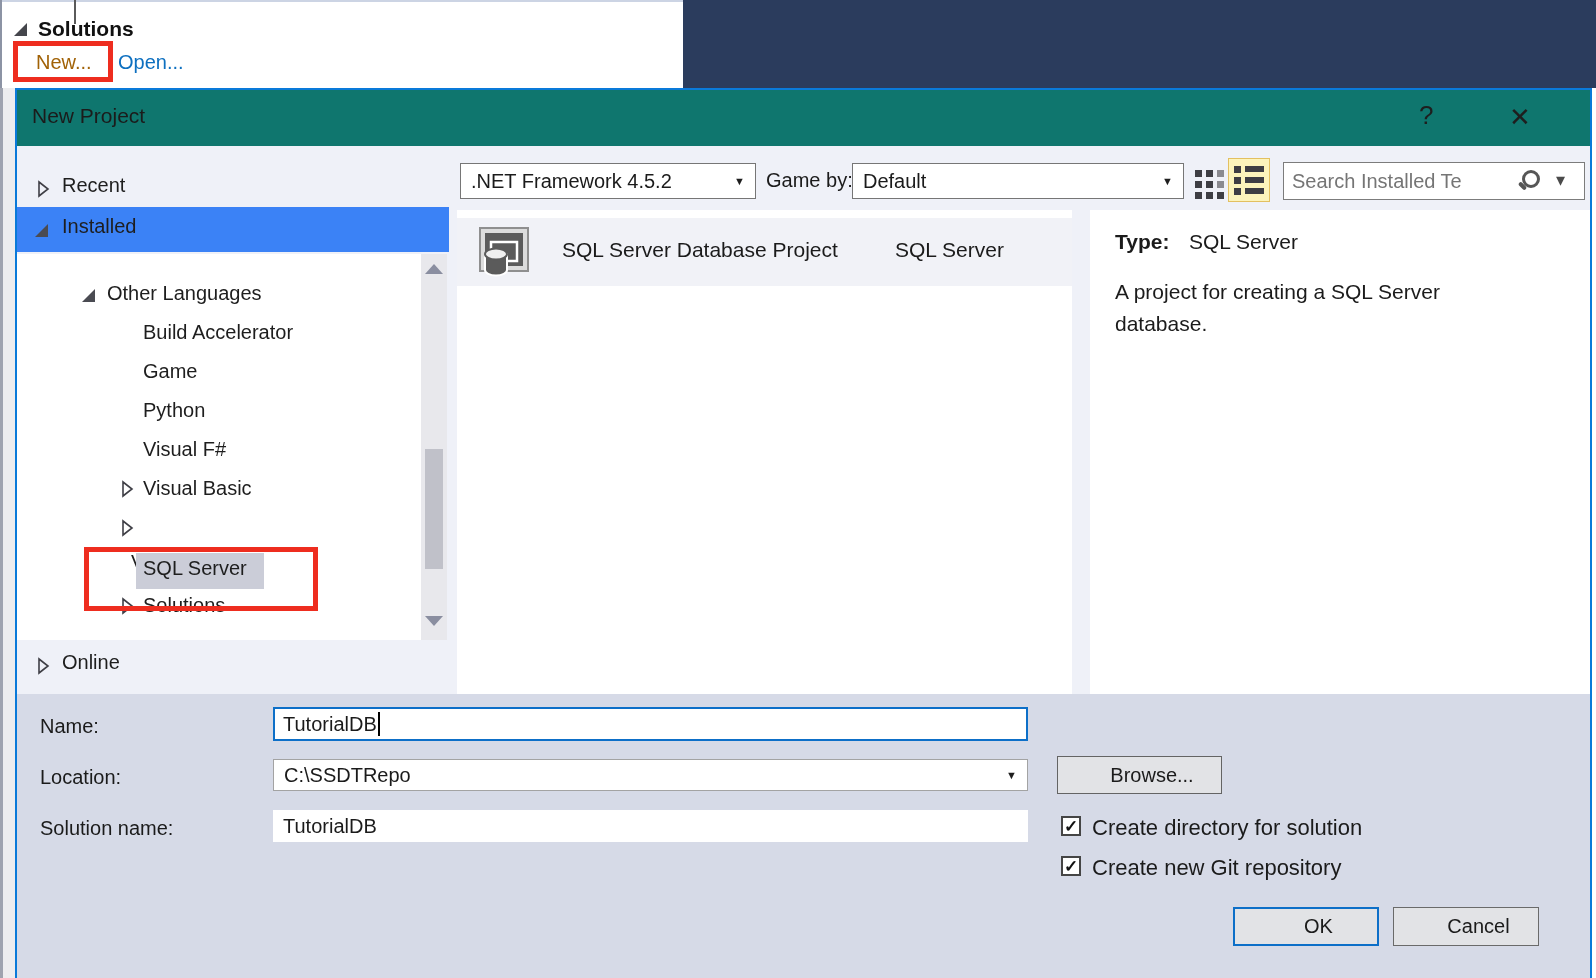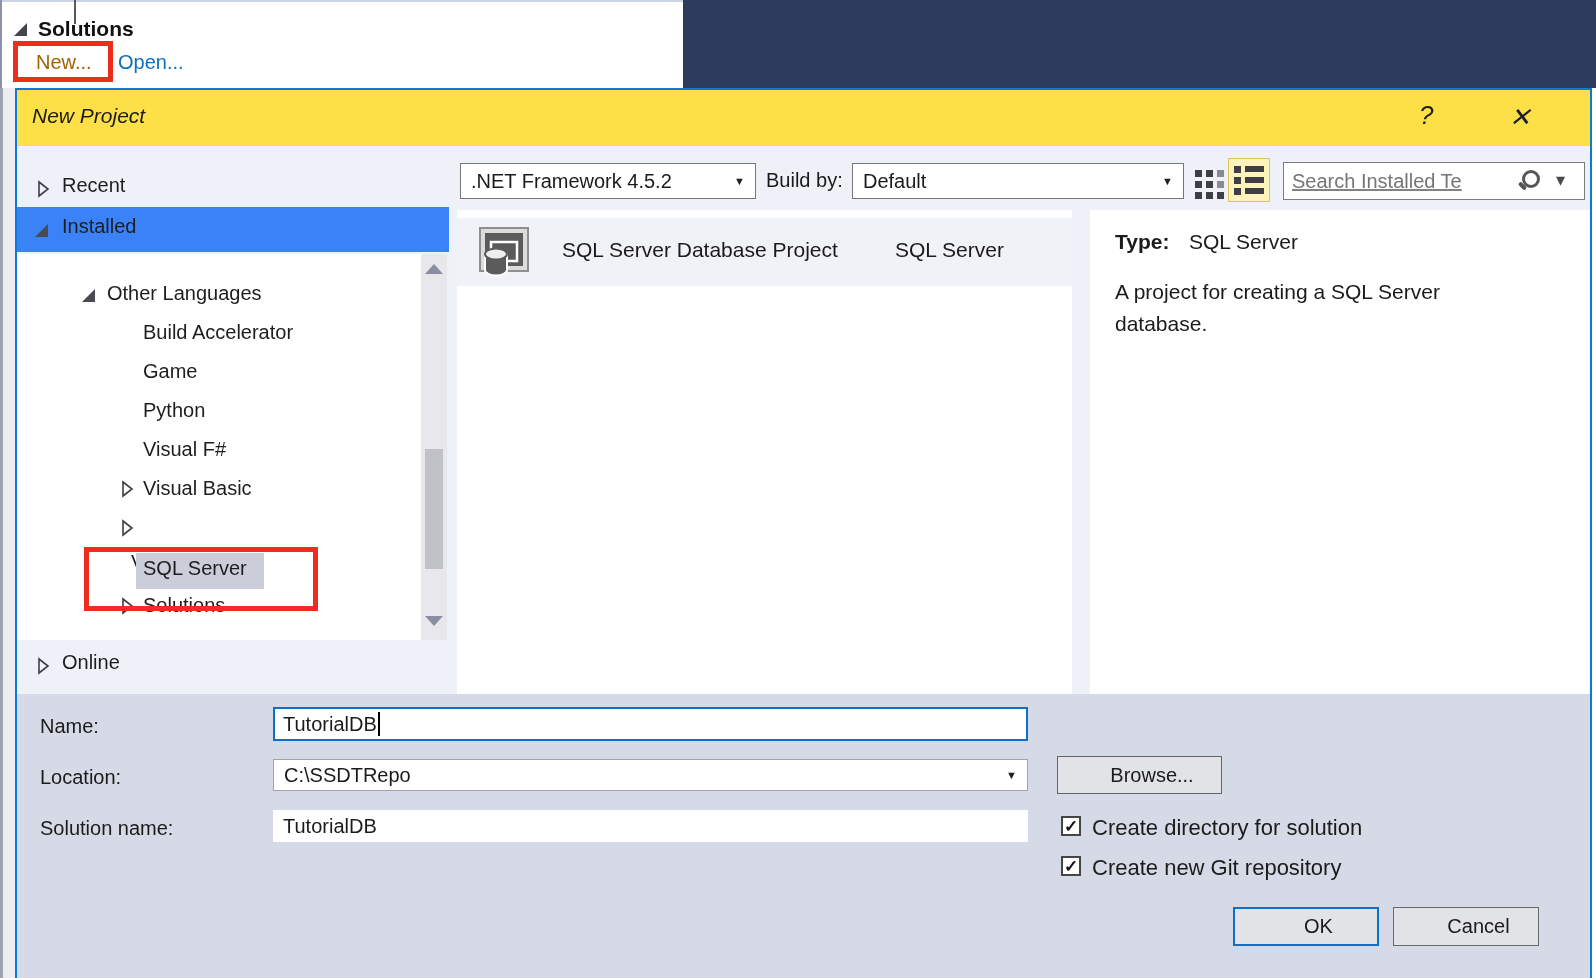--- a/index.html
+++ b/index.html
@@ -2,21 +2,21 @@
 <html><head>
 <meta charset="utf-8">
 <style>
   html,body{margin:0;padding:0;background:#fff;}
   .screen{position:relative;width:1596px;height:978px;overflow:hidden;
     font-family:"Liberation Sans",sans-serif;color:#1b1b1b;background:#ffffff;}
   .abs{position:absolute;}
   .row{display:flex;align-items:center;}
   .navy{background:#2b3c5d;}
   .dialog{background:#eff1f8;border:2px solid #0a7ad9;}
-  .titlebar{background:#fde047;font-style:italic;}
+  .titlebar{background:#0f766e;}
   .combo{background:#ffffff;border:1px solid #767676;display:flex;align-items:center;
     font-size:20px;padding:0 10px;box-sizing:border-box;}
   .combo .arrow{margin-left:auto;font-size:11px;color:#1e1e1e;}
   .navrow{font-size:20px;color:#1e1e1e;}
   .treeitem{font-size:20px;color:#1e1e1e;position:absolute;display:flex;align-items:center;}
   .redbox{border:5px solid #ee2d1f;box-sizing:border-box;background:transparent;}
   .btn{background:#e2e3e6;display:flex;align-items:center;justify-content:center;
     font-size:20px;box-sizing:border-box;color:#1b1b1b;padding-left:25px;}
   .field-label{font-size:20px;color:#1b1b1b;}
   .textinput{background:#fff;font-size:20px;font-family:"Liberation Sans",sans-serif;
@@ -75,21 +75,21 @@
     <div class="abs titlebar" style="left:0;top:0;width:1573px;height:56px;">
       <span class="abs" style="left:15px;top:14px;font-size:21px;color:#1b1b1b;">New Project</span>
       <span class="abs" style="left:1402px;top:10px;font-size:26px;color:#1e1e1e;">?</span>
       <span class="abs" style="left:1492px;top:12px;font-size:26px;color:#1e1e1e;">✕</span>
     </div>
 
     <div class="abs combo" style="left:443px;top:73px;width:296px;height:36px;">
       <span>.NET Framework 4.5.2</span>
       <span class="arrow">▼</span>
     </div>
-    <span class="abs" style="left:749px;top:79px;font-size:20px;">Build by:</span>
+    <span class="abs" style="left:749px;top:79px;font-size:20px;">Game by:</span>
     <div class="abs combo" style="left:835px;top:73px;width:332px;height:36px;">
       <span>Default</span>
       <span class="arrow">▼</span>
     </div>
 
     <div class="abs gridicon" style="left:1178px;top:80px;">
       <span></span>
         <span></span>
         <span class="lt"></span>
       <span></span>
@@ -110,21 +110,21 @@
             <span class="bar"></span>
           </div>
         <div class="li-row">
             <span class="sq"></span>
             <span class="bar"></span>
           </div>
       </div>
     </div>
 
     <div class="abs" style="left:1266px;top:72px;width:302px;height:38px;background:#fff;border:1px solid #7c7c7c;box-sizing:border-box;">
-      <input class="textinput" type="text" style="position: absolute; left: 0px; top: 0px; width: 230px; height: 36px; border: none; outline: none; color: rgb(130, 130, 130); background: transparent; text-decoration: underline;" placeholder="Search Installed Te">
+      <input class="textinput" type="text" style="position: absolute; left: 0px; top: 0px; width: 230px; height: 36px; border: none; outline: none; color: rgb(130, 130, 130); background: transparent;" placeholder="Search Installed Te">
       <span class="maglens abs" style="left:234px;top:7px;">
         <span class="glass"></span><span class="handle"></span>
       </span>
       <span class="abs" style="left:272px;top:6px;font-size:18px;color:#4a4a4a;">▾</span>
     </div>
 
     <div class="abs row navrow" style="left:0;top:60px;width:440px;height:46px;margin-top:16px;">
       <svg class="abs" style="left:19px;top:14px;" width="14" height="18">
         <polygon points="3,2 12,9 3,16" fill="none" stroke="#3f3f46" stroke-width="1.6"></polygon>
         </svg>

